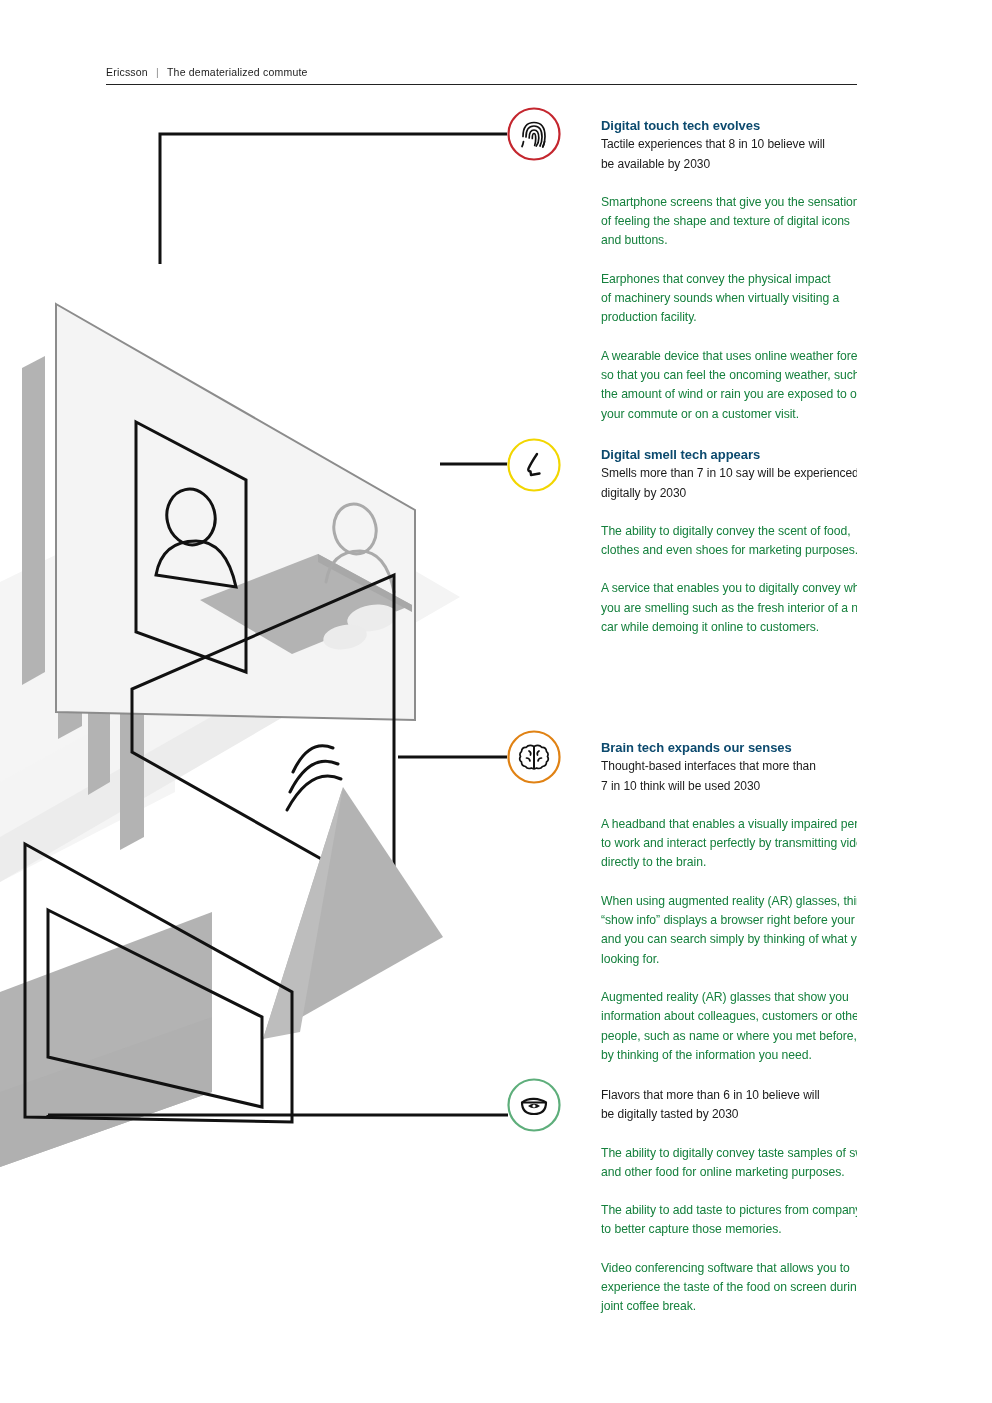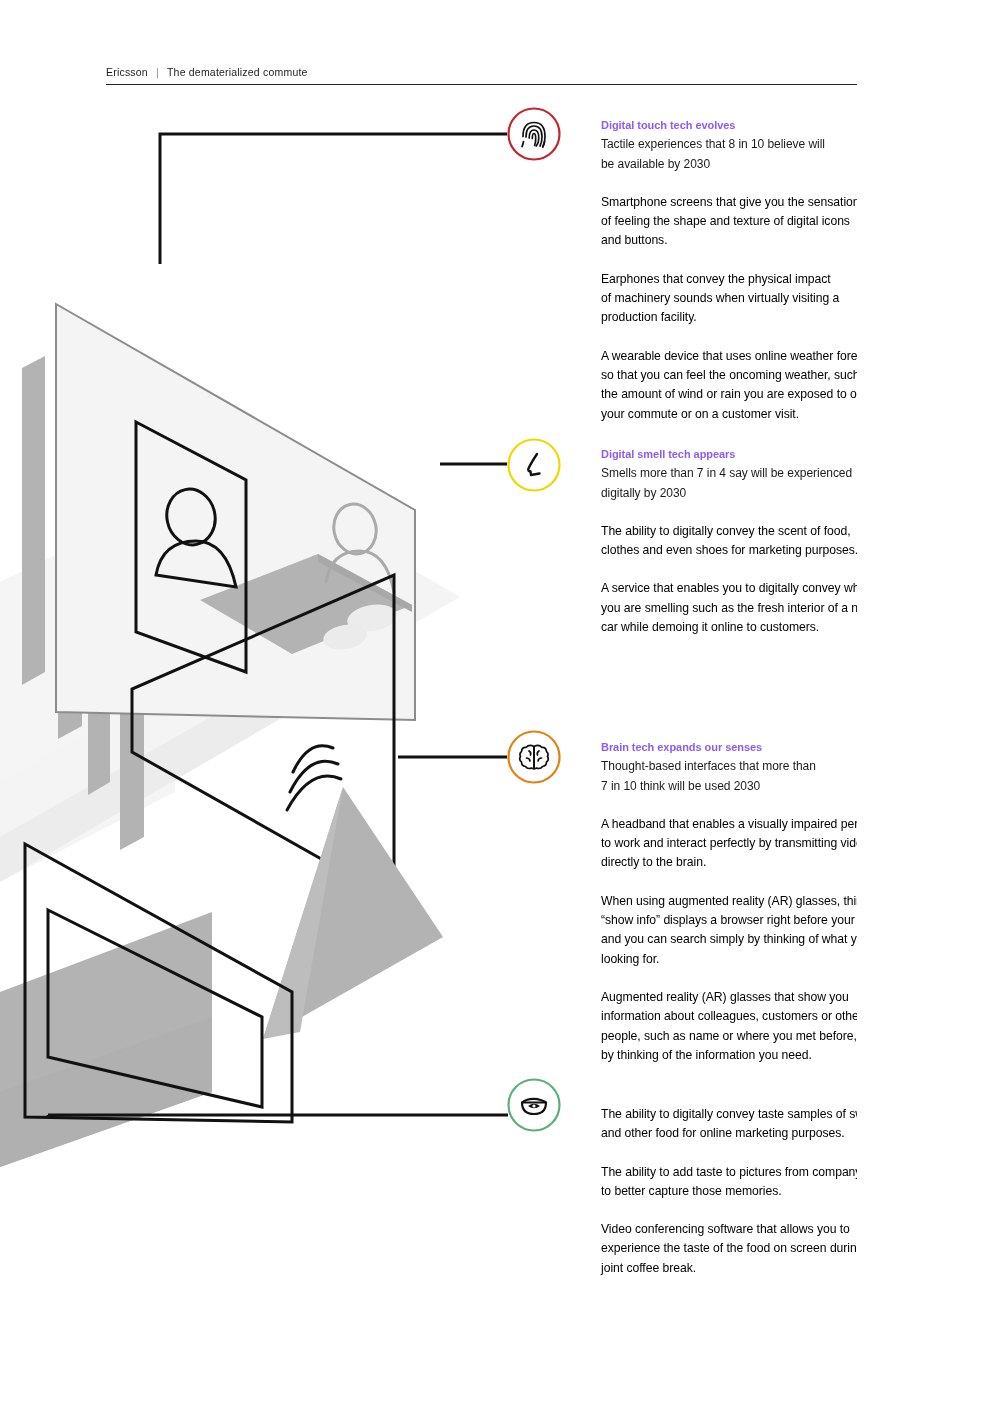--- a/index.html
+++ b/index.html
@@ -71,39 +71,39 @@
     display: flex;
     align-items: center;
     justify-content: center;
   }
   .badge svg { display: block; }
 
   
   .block { position: absolute; left: 601px; width: 345px; }
   .block h3 {
     margin: 0 0 0 0;
-    font-size: 11px;
+    font-size: 13px;
     font-weight: 700;
-    color: #8b5cf6;
+    color: #0c4a6e;
     line-height: 19.3px;
     letter-spacing: -0.05px;
   }
   .lead {
     margin: 0;
     font-size: 12px;
     font-weight: 400;
     color: #1b1b1b;
     line-height: 19.3px;
     letter-spacing: -0.05px;
   }
   .para {
     margin: 19px 0 0 0;
     font-size: 12.2px;
     font-weight: 400;
-    color: #000000;
+    color: #15803d;
     line-height: 19.3px;
     letter-spacing: -0.05px;
   }
   .para:first-of-type { margin-top: 19px; }
 </style>
 </head>
 <body>
 
 <div id="page">
 
@@ -232,21 +232,21 @@
 of machinery sounds when virtually visiting a
 production facility.</p>
     <p class="para" style="white-space:pre-line">A wearable device that uses online weather forecasts
 so that you can feel the oncoming weather, such as
 the amount of wind or rain you are exposed to on
 your commute or on a customer visit.</p>
   </div>
 
   <div class="block" style="top:433px;">
     <h3>Digital smell tech appears</h3>
-    <p class="lead" style="white-space:pre-line">Smells more than 7 in 4 say will be experienced
+    <p class="lead" style="white-space:pre-line">Smells more than 7 in 10 say will be experienced
 digitally by 2030</p>
     <p class="para" style="white-space:pre-line">The ability to digitally convey the scent of food,
 clothes and even shoes for marketing purposes.</p>
     <p class="para" style="white-space:pre-line">A service that enables you to digitally convey what
 you are smelling such as the fresh interior of a new
 car while demoing it online to customers.</p>
   </div>
 
   <div class="block" style="top:726px;">
     <h3>Brain tech expands our senses</h3>
@@ -259,20 +259,22 @@
 “show info” displays a browser right before your eyes
 and you can search simply by thinking of what you are
 looking for.</p>
     <p class="para" style="white-space:pre-line">Augmented reality (AR) glasses that show you
 information about colleagues, customers or other
 people, such as name or where you met before, just
 by thinking of the information you need.</p>
   </div>
 
   <div class="block" style="top:1074px;">
+    <p class="lead" style="white-space:pre-line">Flavors that more than 6 in 10 believe will
+be digitally tasted by 2030</p>
     <p class="para" style="white-space:pre-line">The ability to digitally convey taste samples of sweets
 and other food for online marketing purposes.</p>
     <p class="para" style="white-space:pre-line">The ability to add taste to pictures from company events,
 to better capture those memories.</p>
     <p class="para" style="white-space:pre-line">Video conferencing software that allows you to
 experience the taste of the food on screen during a
 joint coffee break.</p>
   </div>
 
 </div>

